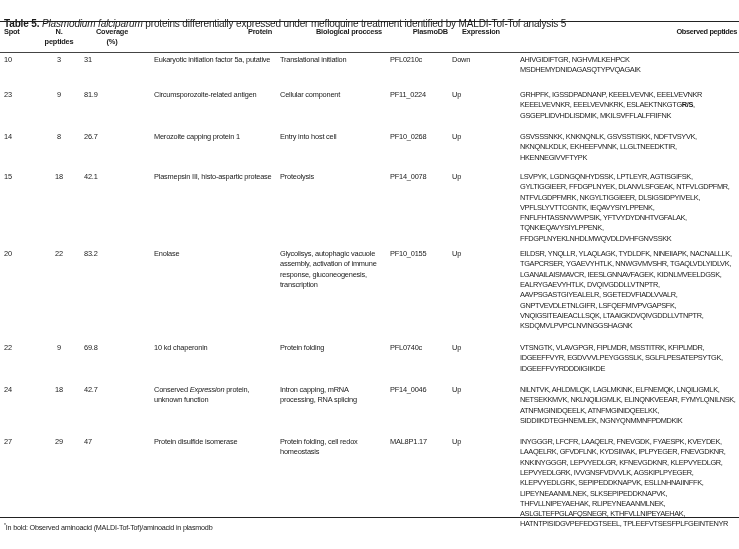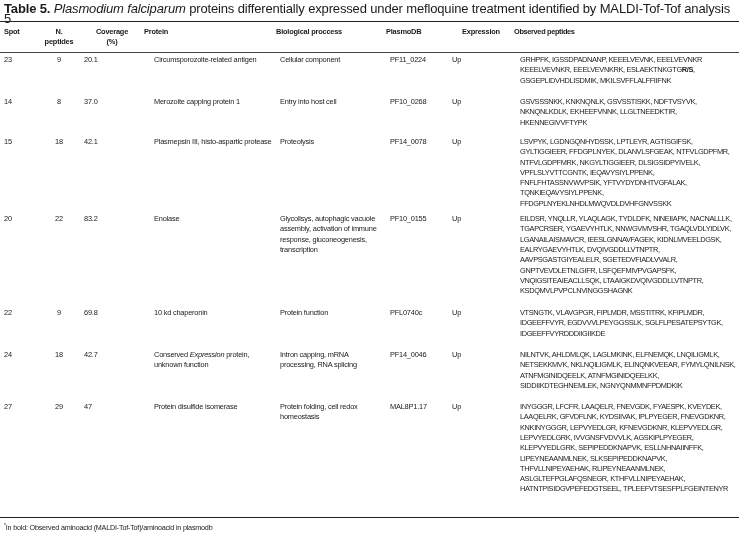--- a/index.html
+++ b/index.html
@@ -5,22 +5,22 @@
   html, body { margin: 0; padding: 0; background: #ffffff; }
   body {
     width: 739px; height: 549px; overflow: hidden;
     font-family: "Liberation Sans", sans-serif;
     color: #1a1a1a;
     font-size: 7.4px;
     line-height: 10.3px;
     position: relative;
   }
   .caption {
-    position: absolute; left: 4px; top: 4px;
-    font-size: 13px; letter-spacing: -0.15px;
+    position: absolute; left: 4px; top: 19px;
+    font-size: 10px; letter-spacing: -0.15px;
   }
   .caption .lbl { font-weight: bold; }
   .caption em { font-style: italic; }
   .rule-top { position: absolute; left: 0; top: 21px; width: 739px; height: 1px; background: #222; }
   .rule-head { position: absolute; left: 0; top: 52px; width: 739px; height: 1px; background: #444; }
   .rule-bottom { position: absolute; left: 0; top: 517px; width: 739px; height: 1px; background: #222; }
   table {
     position: absolute; left: 0; top: 22px; width: 739px;
     border-collapse: collapse; table-layout: fixed;
   }
@@ -33,21 +33,21 @@
     vertical-align: top; padding: 0 2px; letter-spacing: -0.2px;
   }
   .c-spot { width: 30px; text-align: left; padding-left: 4px; }
   .c-np { width: 42px; text-align: center; }
   .c-cov { width: 56px; }
   .c-prot { width: 128px; text-align: left; padding-left: 12px; }
   .c-bio { width: 106px; text-align: left; padding-left: 6px; }
   .c-db { width: 62px; text-align: left; padding-left: 6px; margin-left: 19px; }
   .c-exp { width: 58px; }
   .c-pep { text-align: left; padding-left: 8px; letter-spacing: -0.35px; }
-  th.c-prot, th.c-bio, th.c-db, th.c-pep { text-align: left; padding-left: 2px; }
+  th.c-prot, th.c-bio, th.c-db, th.c-pep { text-align: right; padding-left: 2px; }
   th.c-spot { text-align: left; }
   tr.r td { padding-top: 3px; padding-bottom: 2px; }
   .footnote {
     position: absolute; left: 4px; top: 523px; font-size: 7.2px; letter-spacing: -0.2px;
   }
   .footnote sup { font-size: 5px; vertical-align: super; line-height: 0; }
   b.hl { font-weight: bold; }
 </style>
 </head>
 <body>
@@ -64,34 +64,44 @@
       <th class="c-np"><span>N.</span><br><span>peptides</span></th>
       <th class="c-cov"><span>Coverage</span><br><span>(%)</span></th>
       <th class="c-prot">Protein</th>
       <th class="c-bio">Biological proccess</th>
       <th class="c-db">PlasmoDB</th>
       <th class="c-exp">Expression</th>
       <th class="c-pep">Observed peptides</th>
     </tr>
   </thead>
   <tbody>
+    <tr class="r" style="height:35px">
+      <td class="c-spot">10</td>
+      <td class="c-np">3</td>
+      <td class="c-cov">31</td>
+      <td class="c-prot">Eukaryotic initiation factor 5a, putative</td>
+      <td class="c-bio">Translational initiation</td>
+      <td class="c-db">PFL0210c</td>
+      <td class="c-exp">Down</td>
+      <td class="c-pep">AHIVGIDIFTGR, NGHVMLKEHPCK MSDHEMYDNIDAGASQTYPVQAGAIK</td>
+    </tr>
     <tr class="r" style="height:42px">
       <td class="c-spot">23</td>
       <td class="c-np">9</td>
-      <td class="c-cov">20.1</td>
+      <td class="c-cov">81.9</td>
       <td class="c-prot">Circumsporozoite-related antigen</td>
       <td class="c-bio">Cellular component</td>
       <td class="c-db">PF11_0224</td>
       <td class="c-exp">Up</td>
       <td class="c-pep"><span>GRHPFK, IGSSDPADNANP, KEEELVEVNK, EEELVEVNKR KEEELVEVNKR, EEELVEVNKRK, ESLAEKTNKGTG</span><b class="hl">R/S</b><span>, GSGEPLIDVHDLISDMIK, MKILSVFFLALFFIIFNK</span></td>
     </tr>
     <tr class="r" style="height:40px">
       <td class="c-spot">14</td>
       <td class="c-np">8</td>
-      <td class="c-cov">37.0</td>
+      <td class="c-cov">26.7</td>
       <td class="c-prot">Merozoite capping protein 1</td>
       <td class="c-bio">Entry into host cell</td>
       <td class="c-db">PF10_0268</td>
       <td class="c-exp">Up</td>
       <td class="c-pep">GSVSSSNKK, KNKNQNLK, GSVSSTISKK, NDFTVSYVK, NKNQNLKDLK, EKHEEFVNNK, LLGLTNEEDKTIR, HKENNEGIVVFTYPK</td>
     </tr>
     <tr class="r" style="height:77px">
       <td class="c-spot">15</td>
       <td class="c-np">18</td>
       <td class="c-cov">42.1</td>
@@ -109,21 +119,21 @@
       <td class="c-bio">Glycolisys, autophagic vacuole assembly, activation of immune response, gluconeogenesis, transcription</td>
       <td class="c-db">PF10_0155</td>
       <td class="c-exp">Up</td>
       <td class="c-pep">EILDSR, YNQLLR, YLAQLAGK, TYDLDFK, NINEIIAPK, NACNALLLK, TGAPCRSER, YGAEVYHTLK, NNWGVMVSHR, TGAQLVDLYIDLVK, LGANAILAISMAVCR, IEESLGNNAVFAGEK, KIDNLMVEELDGSK, EALRYGAEVYHTLK, DVQIVGDDLLVTNPTR, AAVPSGASTGIYEALELR, SGETEDVFIADLVVALR, GNPTVEVDLETNLGIFR, LSFQEFMIVPVGAPSFK, VNQIGSITEAIEACLLSQK, LTAAIGKDVQIVGDDLLVTNPTR, KSDQMVLPVPCLNVINGGSHAGNK</td>
     </tr>
     <tr class="r" style="height:42px">
       <td class="c-spot">22</td>
       <td class="c-np">9</td>
       <td class="c-cov">69.8</td>
       <td class="c-prot">10 kd chaperonin</td>
-      <td class="c-bio">Protein function</td>
+      <td class="c-bio">Protein folding</td>
       <td class="c-db">PFL0740c</td>
       <td class="c-exp">Up</td>
       <td class="c-pep">VTSNGTK, VLAVGPGR, FIPLMDR, MSSTITRK, KFIPLMDR, IDGEEFFVYR, EGDVVVLPEYGGSSLK, SGLFLPESATEPSYTGK, IDGEEFFVYRDDDIIGIIKDE</td>
     </tr>
     <tr class="r" style="height:52px">
       <td class="c-spot">24</td>
       <td class="c-np">18</td>
       <td class="c-cov">42.7</td>
       <td class="c-prot"><span>Conserved </span><em>Expression</em><span> protein, unknown function</span></td>
       <td class="c-bio">Intron capping, mRNA processing, RNA splicing</td>

